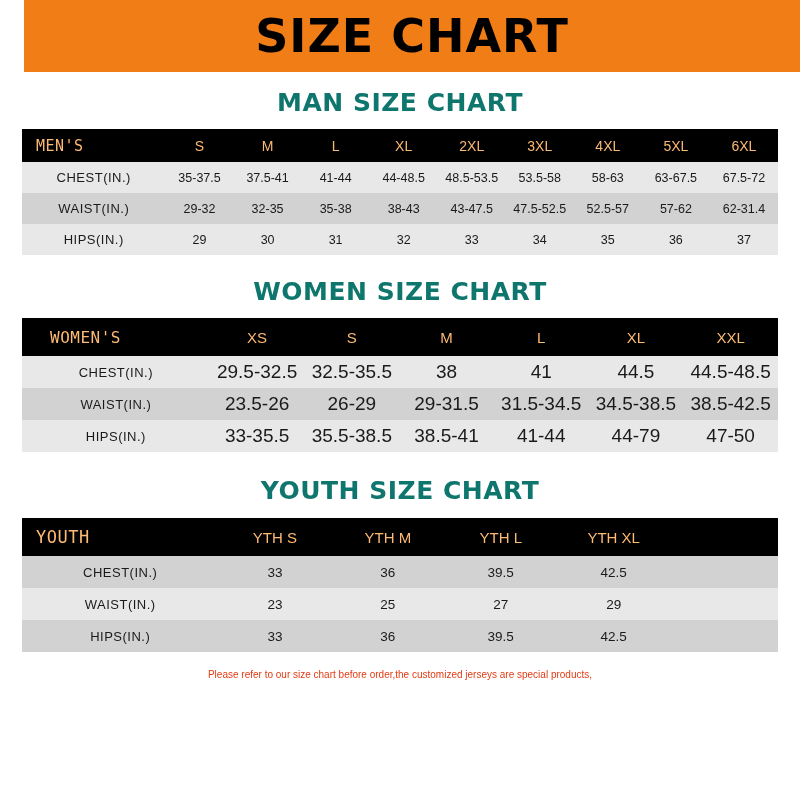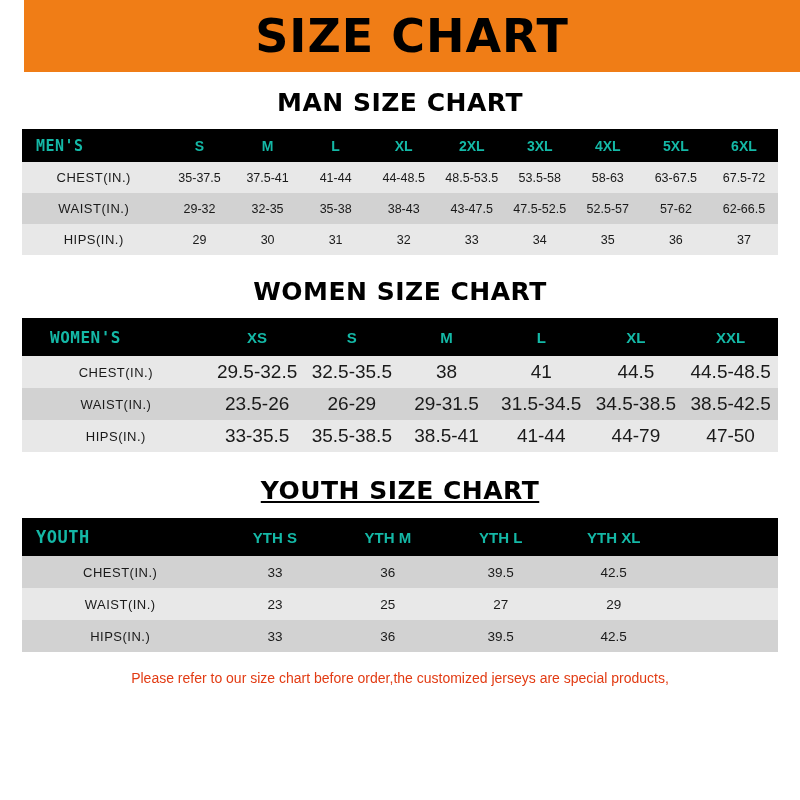--- a/index.html
+++ b/index.html
@@ -41,44 +41,44 @@
   .content {
     padding: 0 22px;
     box-sizing: border-box;
   }
 
   .section-title {
     text-align: center;
     font-family: "DejaVu Sans", sans-serif;
     font-weight: bold;
     font-size: 25px;
-    color: #000000;
+    color: #0f766e;
     letter-spacing: 0.5px;
   }
   .title-man { margin: 16px 0 12px 0; }
   .title-women { margin: 22px 0 12px 0; }
-  .title-youth { margin: 24px 0 13px 0; text-decoration: underline; }
+  .title-youth { margin: 24px 0 13px 0; }
 
   table.size-table {
     width: 100%;
     border-collapse: collapse;
     table-layout: fixed;
   }
   table.size-table th,
   table.size-table td {
     text-align: center;
     font-size: 12.5px;
     color: #1a1a1a;
     font-family: "Liberation Sans", sans-serif;
     white-space: nowrap;
   }
   table.size-table thead th {
     background: #000000;
-    color: #14b8a6;
-    font-weight: bold;
+    color: #fdba74;
+    font-weight: normal;
     font-size: 14px;
     height: 31px;
     vertical-align: middle;
   }
   table.size-table thead th.rowhead {
     text-align: left;
     padding-left: 14px;
     font-family: "DejaVu Sans Mono", monospace;
     font-size: 15px;
     letter-spacing: 0.5px;
@@ -119,21 +119,21 @@
   }
   table.women-table tbody td {
     height: 30px;
     font-size: 19px;
   }
 
   .footer-note {
     margin-top: 16px;
     text-align: center;
     color: #e23b13;
-    font-size: 14px;
+    font-size: 10px;
     line-height: 1.45;
     font-family: "Liberation Sans", sans-serif;
   }
   .footer-note div { white-space: nowrap; }
 </style>
 </head>
 <body>
 
 <div class="page">
 
@@ -175,21 +175,21 @@
         <tr class="row-dark">
           <td class="rowhead">WAIST(IN.)</td>
           <td>29-32</td>
           <td>32-35</td>
           <td>35-38</td>
           <td>38-43</td>
           <td>43-47.5</td>
           <td>47.5-52.5</td>
           <td>52.5-57</td>
           <td>57-62</td>
-          <td>62-66.5</td>
+          <td>62-31.4</td>
         </tr>
         <tr class="row-light">
           <td class="rowhead">HIPS(IN.)</td>
           <td>29</td>
           <td>30</td>
           <td>31</td>
           <td>32</td>
           <td>33</td>
           <td>34</td>
           <td>35</td>

